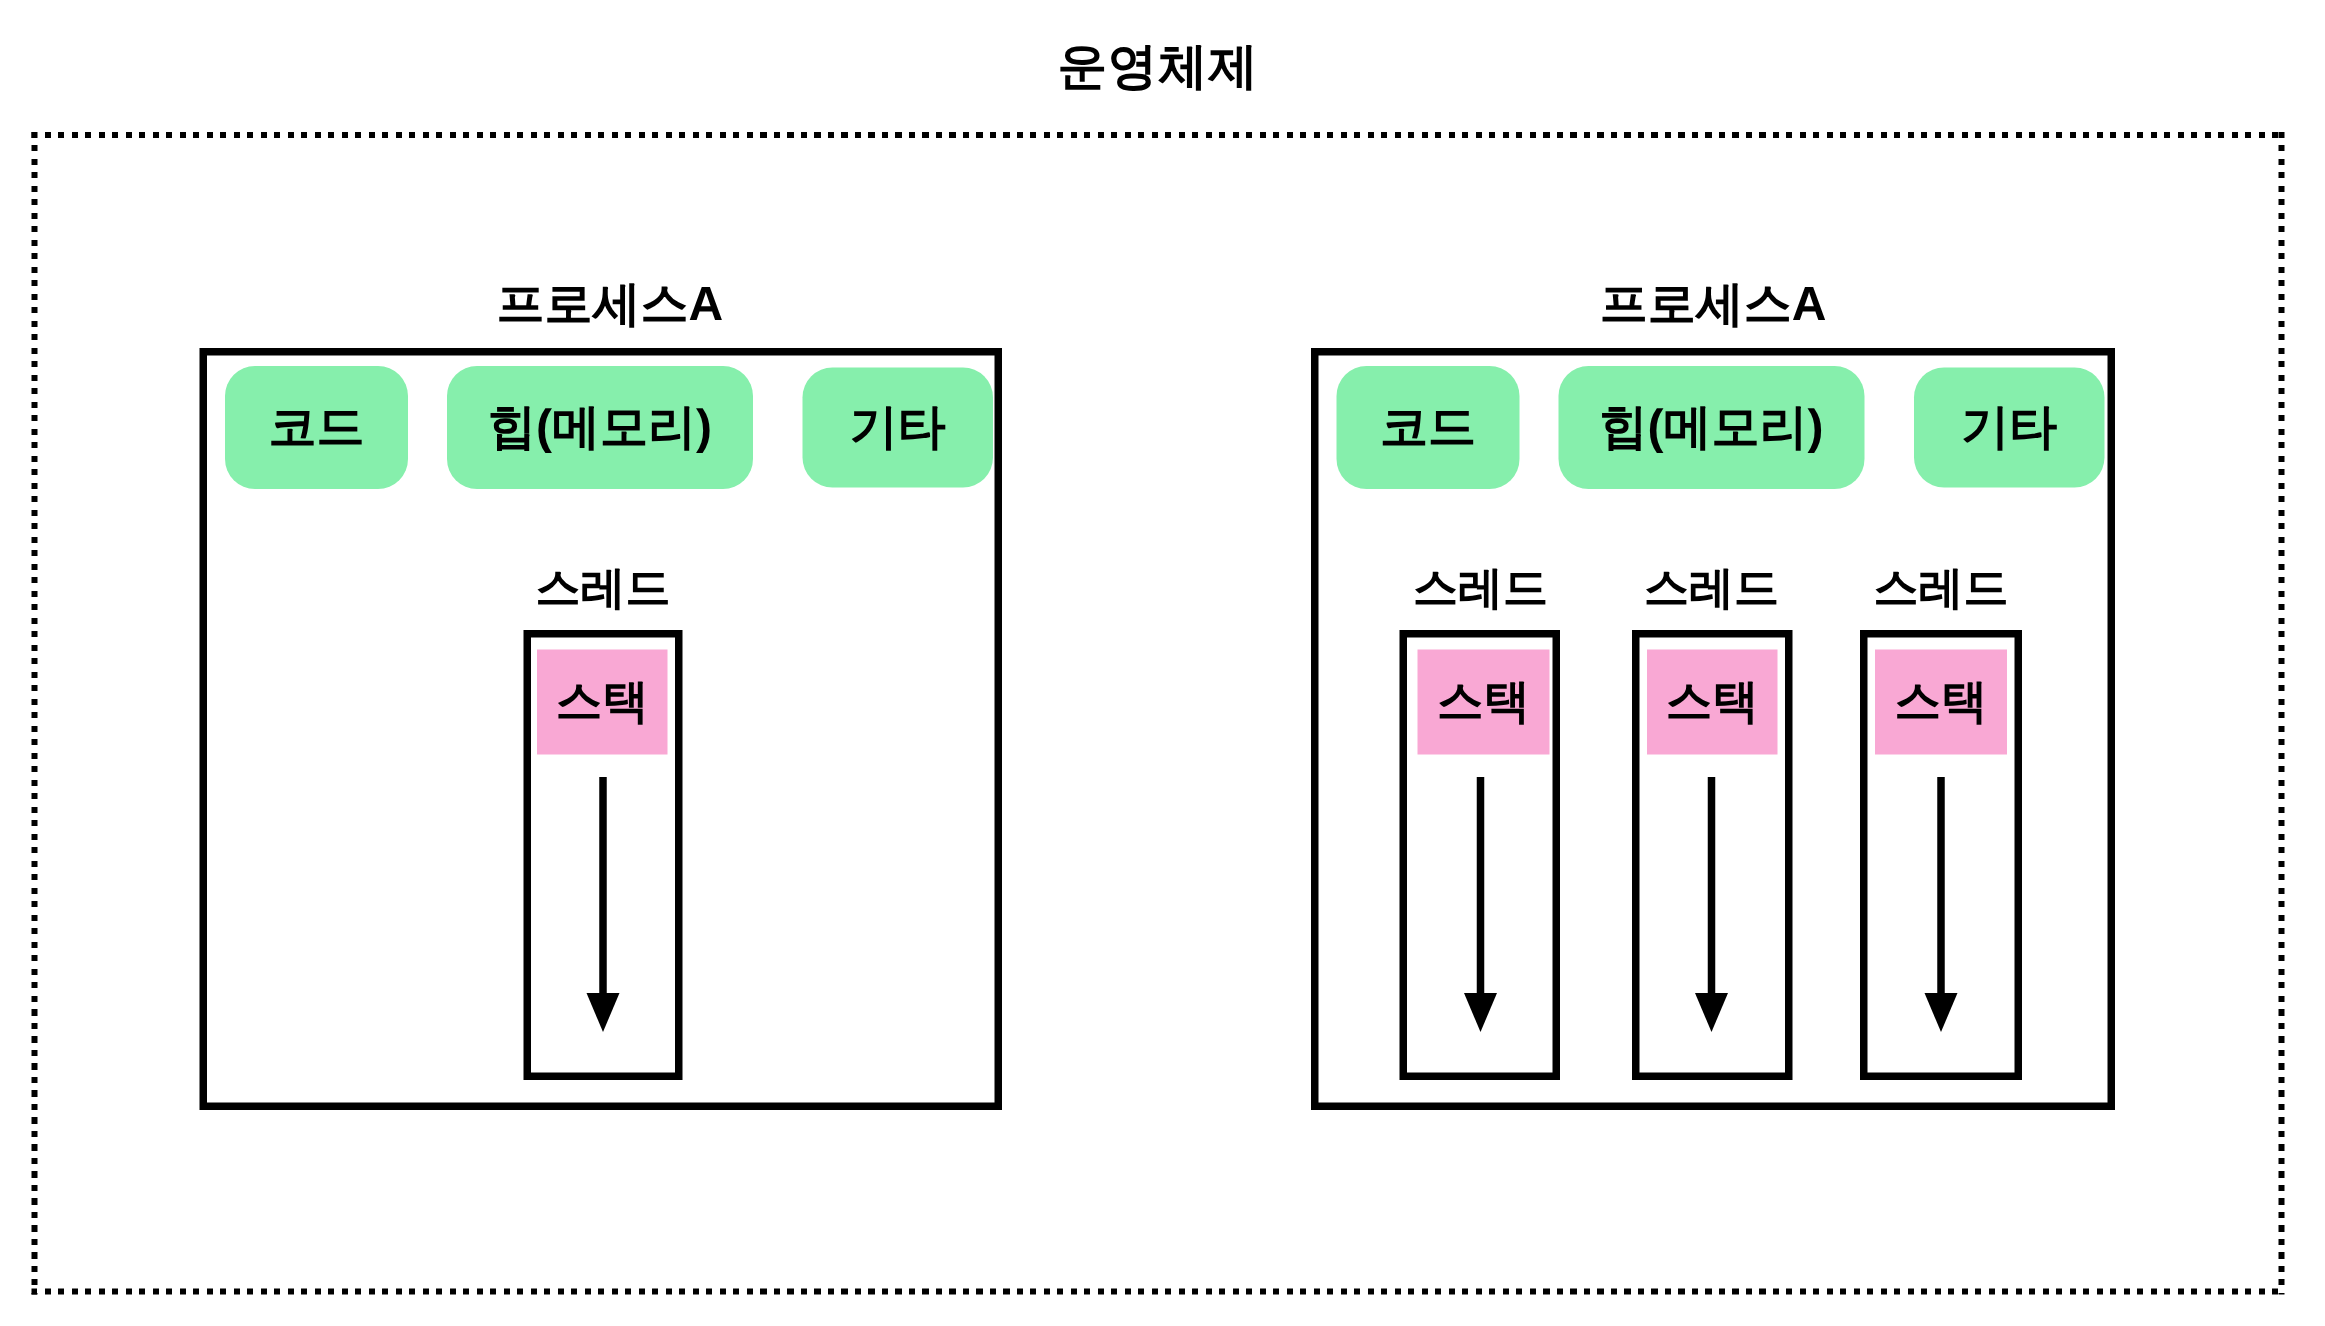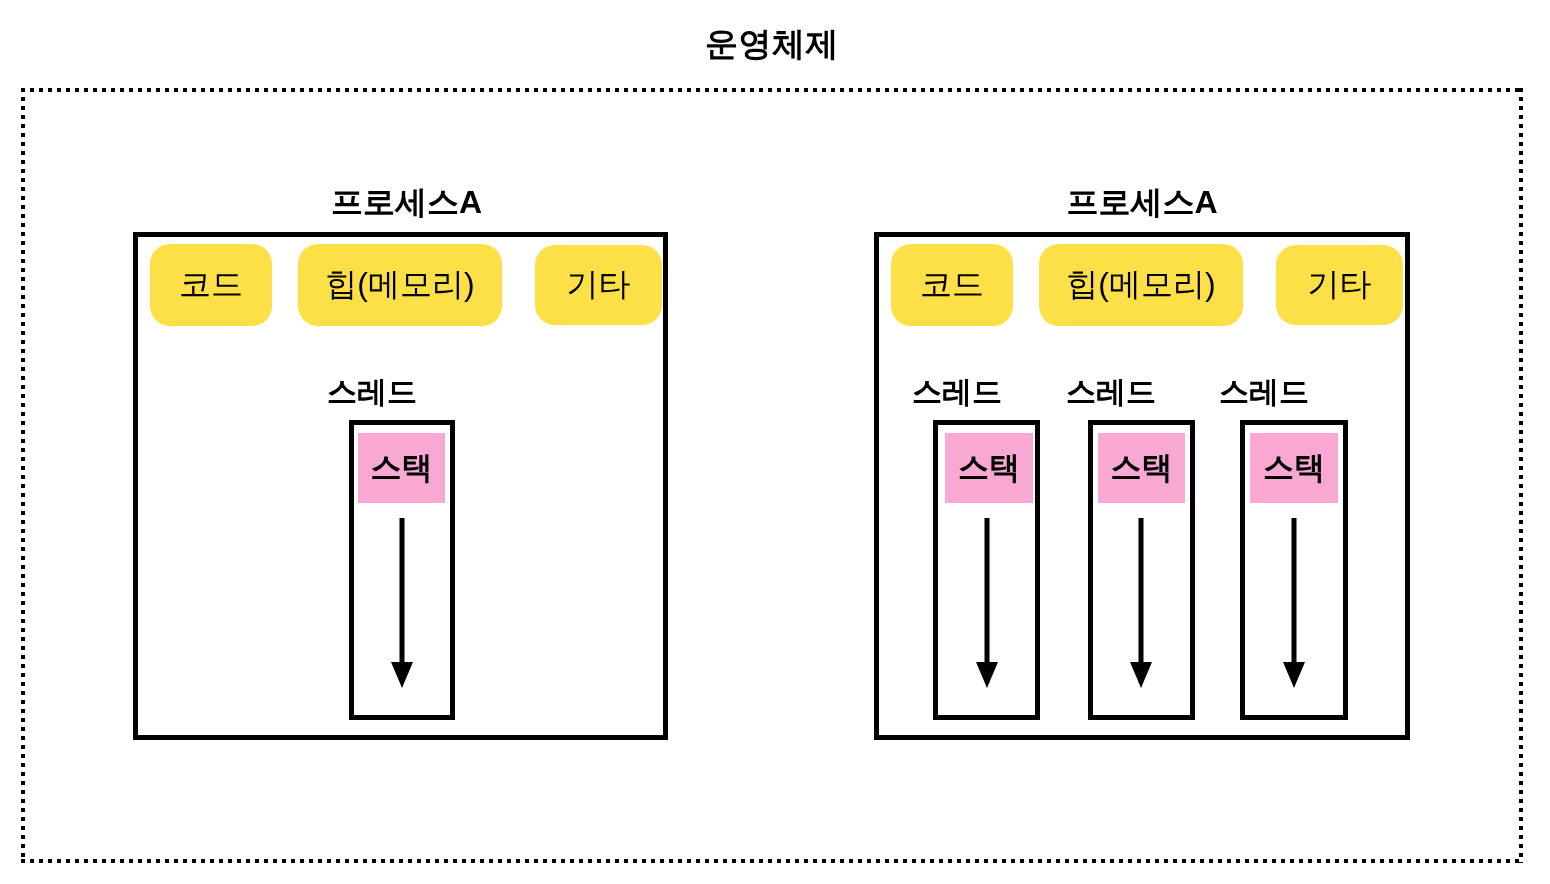--- a/index.html
+++ b/index.html
@@ -47,37 +47,38 @@
     top: 232px; height: 508px;
     border: 5px solid #000;
     background: #fff;
   }
   .process-box.a { left: 133px; width: 535px; }
   .process-box.b { left: 874px; width: 536px; }
 
   .segment {
     position: absolute;
     height: 82px;
-    background: #fde047;
+    background: #86efac;
     border-radius: 20px;
     display: flex; align-items: center; justify-content: center;
-    font-size: 32px; font-weight: 400;
+    font-size: 32px; font-weight: 700;
   }
   
   .seg-a-code { left: 150px; top: 244px; width: 122px; }
   .seg-a-heap { left: 298px; top: 244px; width: 204px; }
   .seg-a-etc  { left: 535px; top: 245px; width: 127px; height: 80px; }
   
   .seg-b-code { left: 891px;  top: 244px; width: 122px; }
   .seg-b-heap { left: 1039px; top: 244px; width: 204px; }
   .seg-b-etc  { left: 1276px; top: 245px; width: 127px; height: 80px; }
 
   .thread-label {
     position: absolute;
     top: 372px; width: 150px;
+    text-align: center;
     font-size: 30px; font-weight: 700;
   }
   .thread-box {
     position: absolute;
     top: 420px; height: 300px;
     border: 5px solid #000;
     background: #fff;
   }
   .stack-badge {
     position: absolute;

